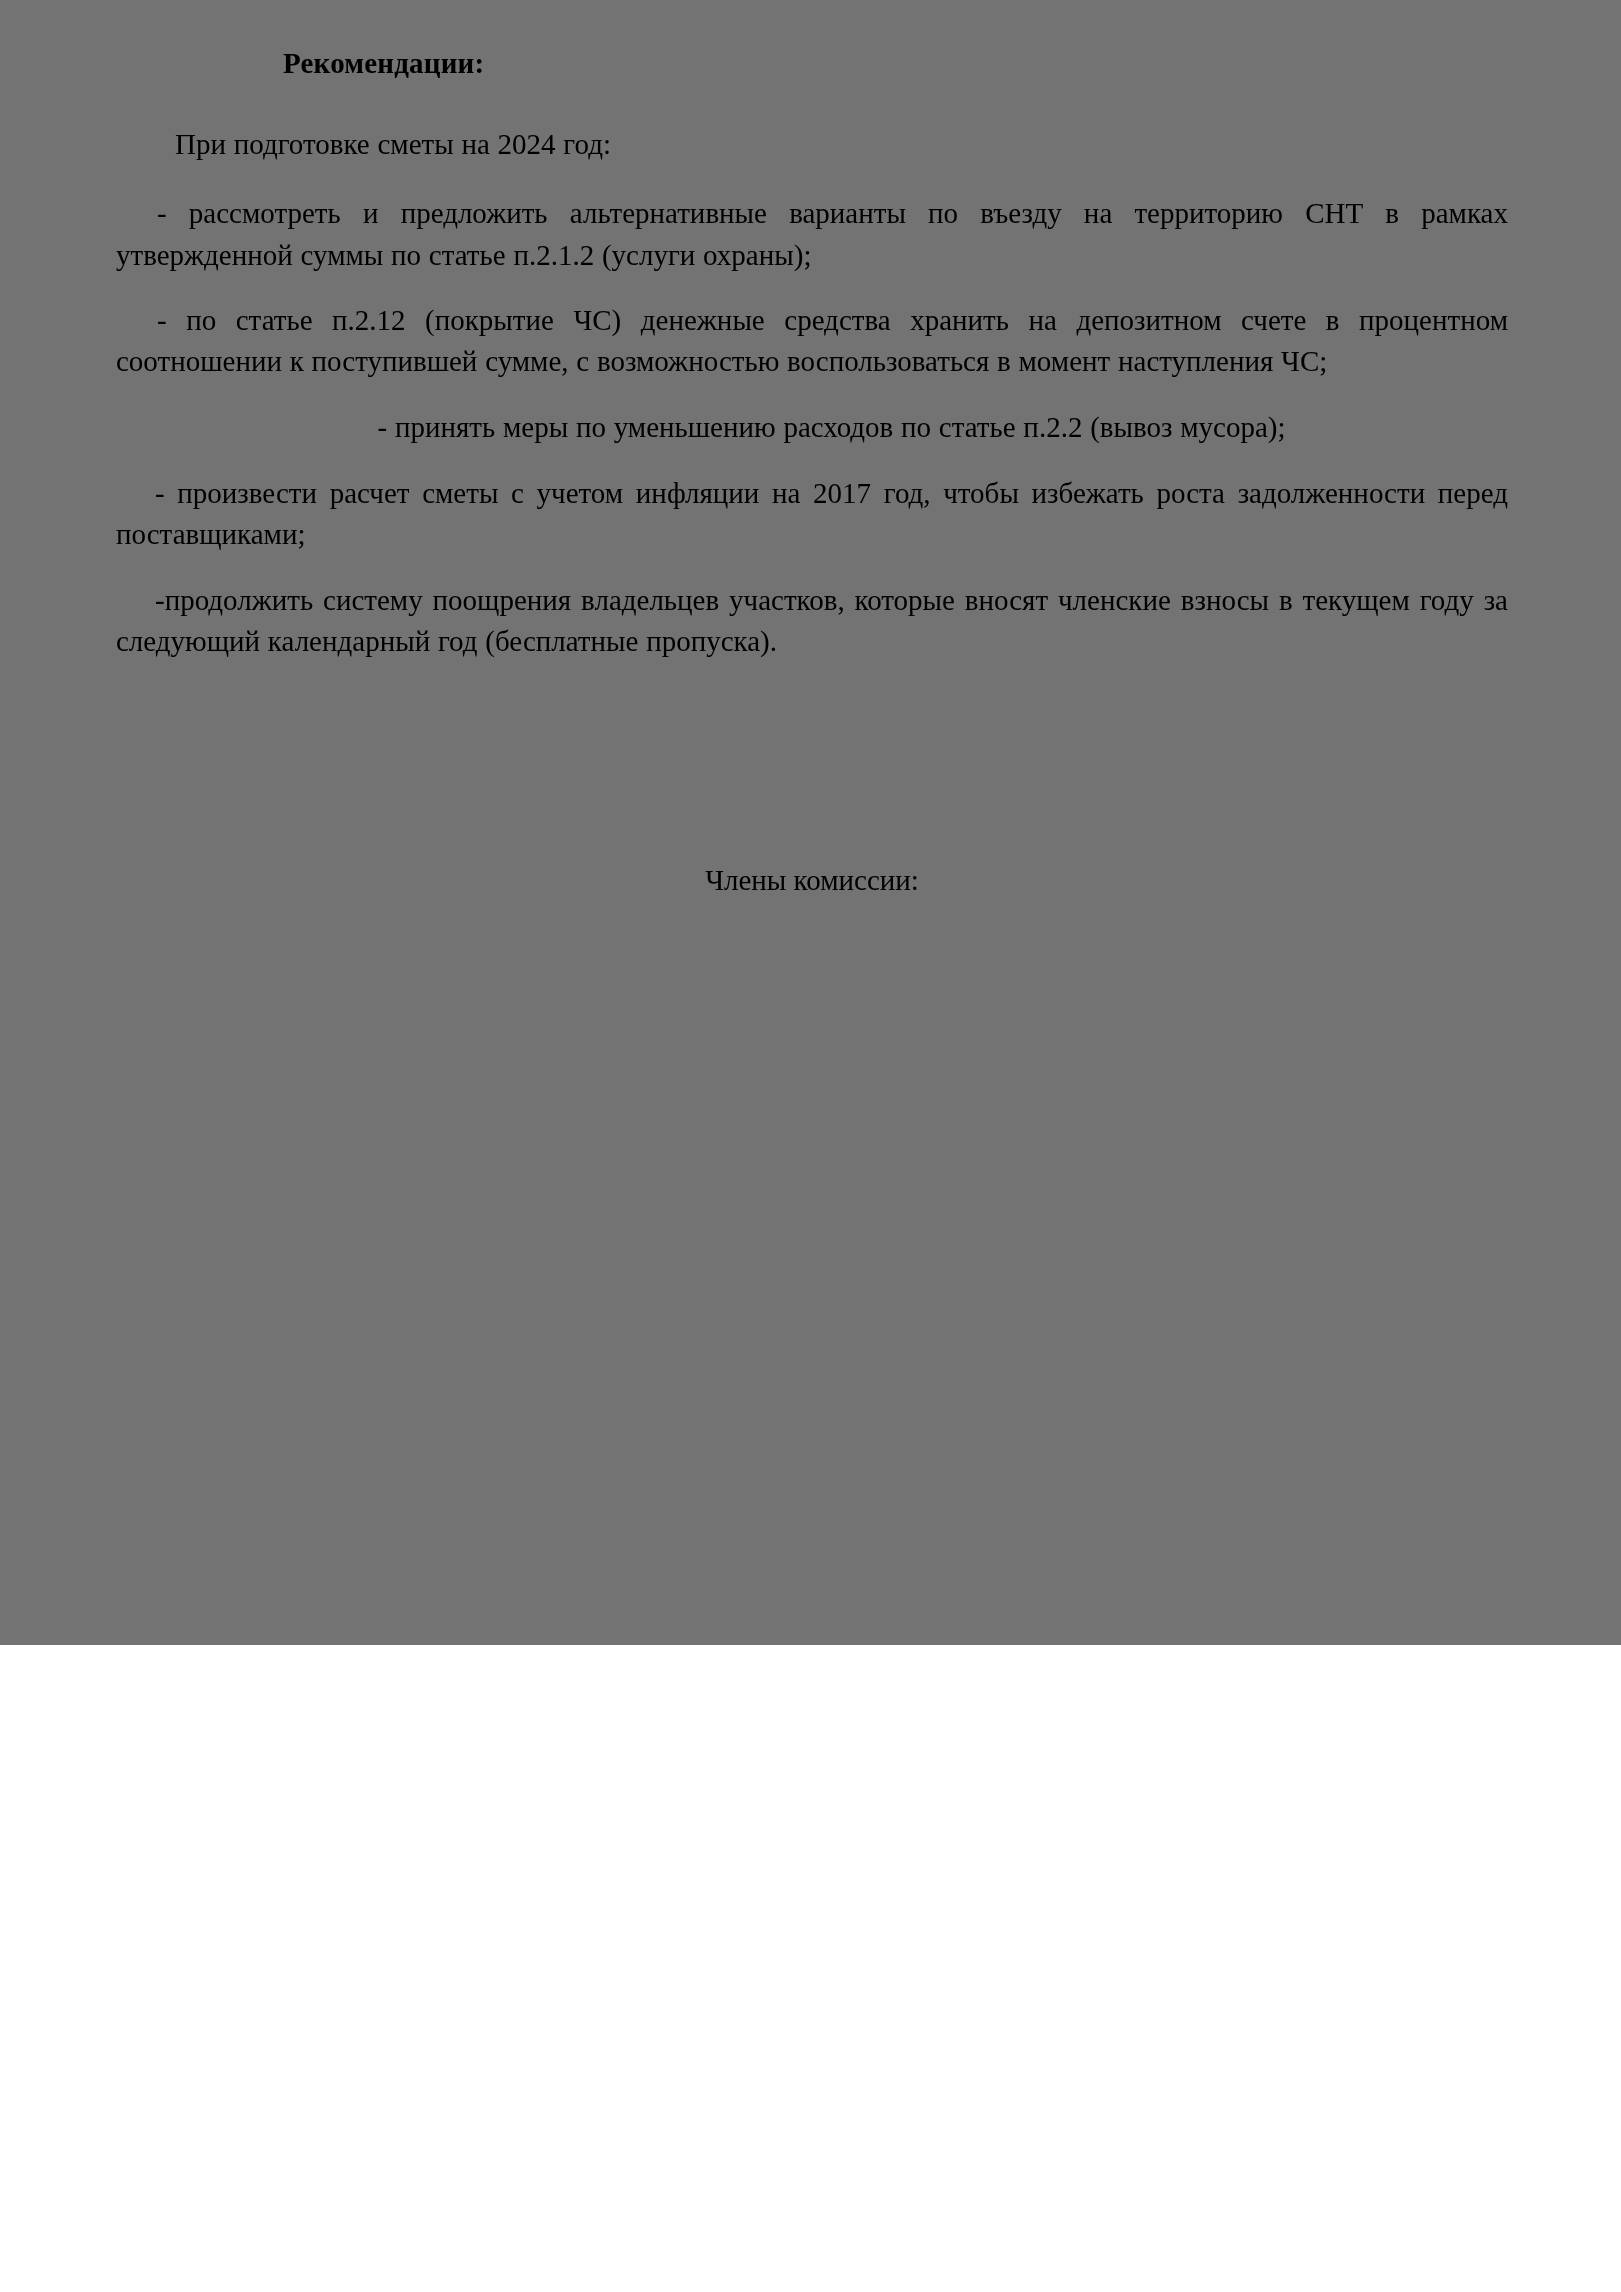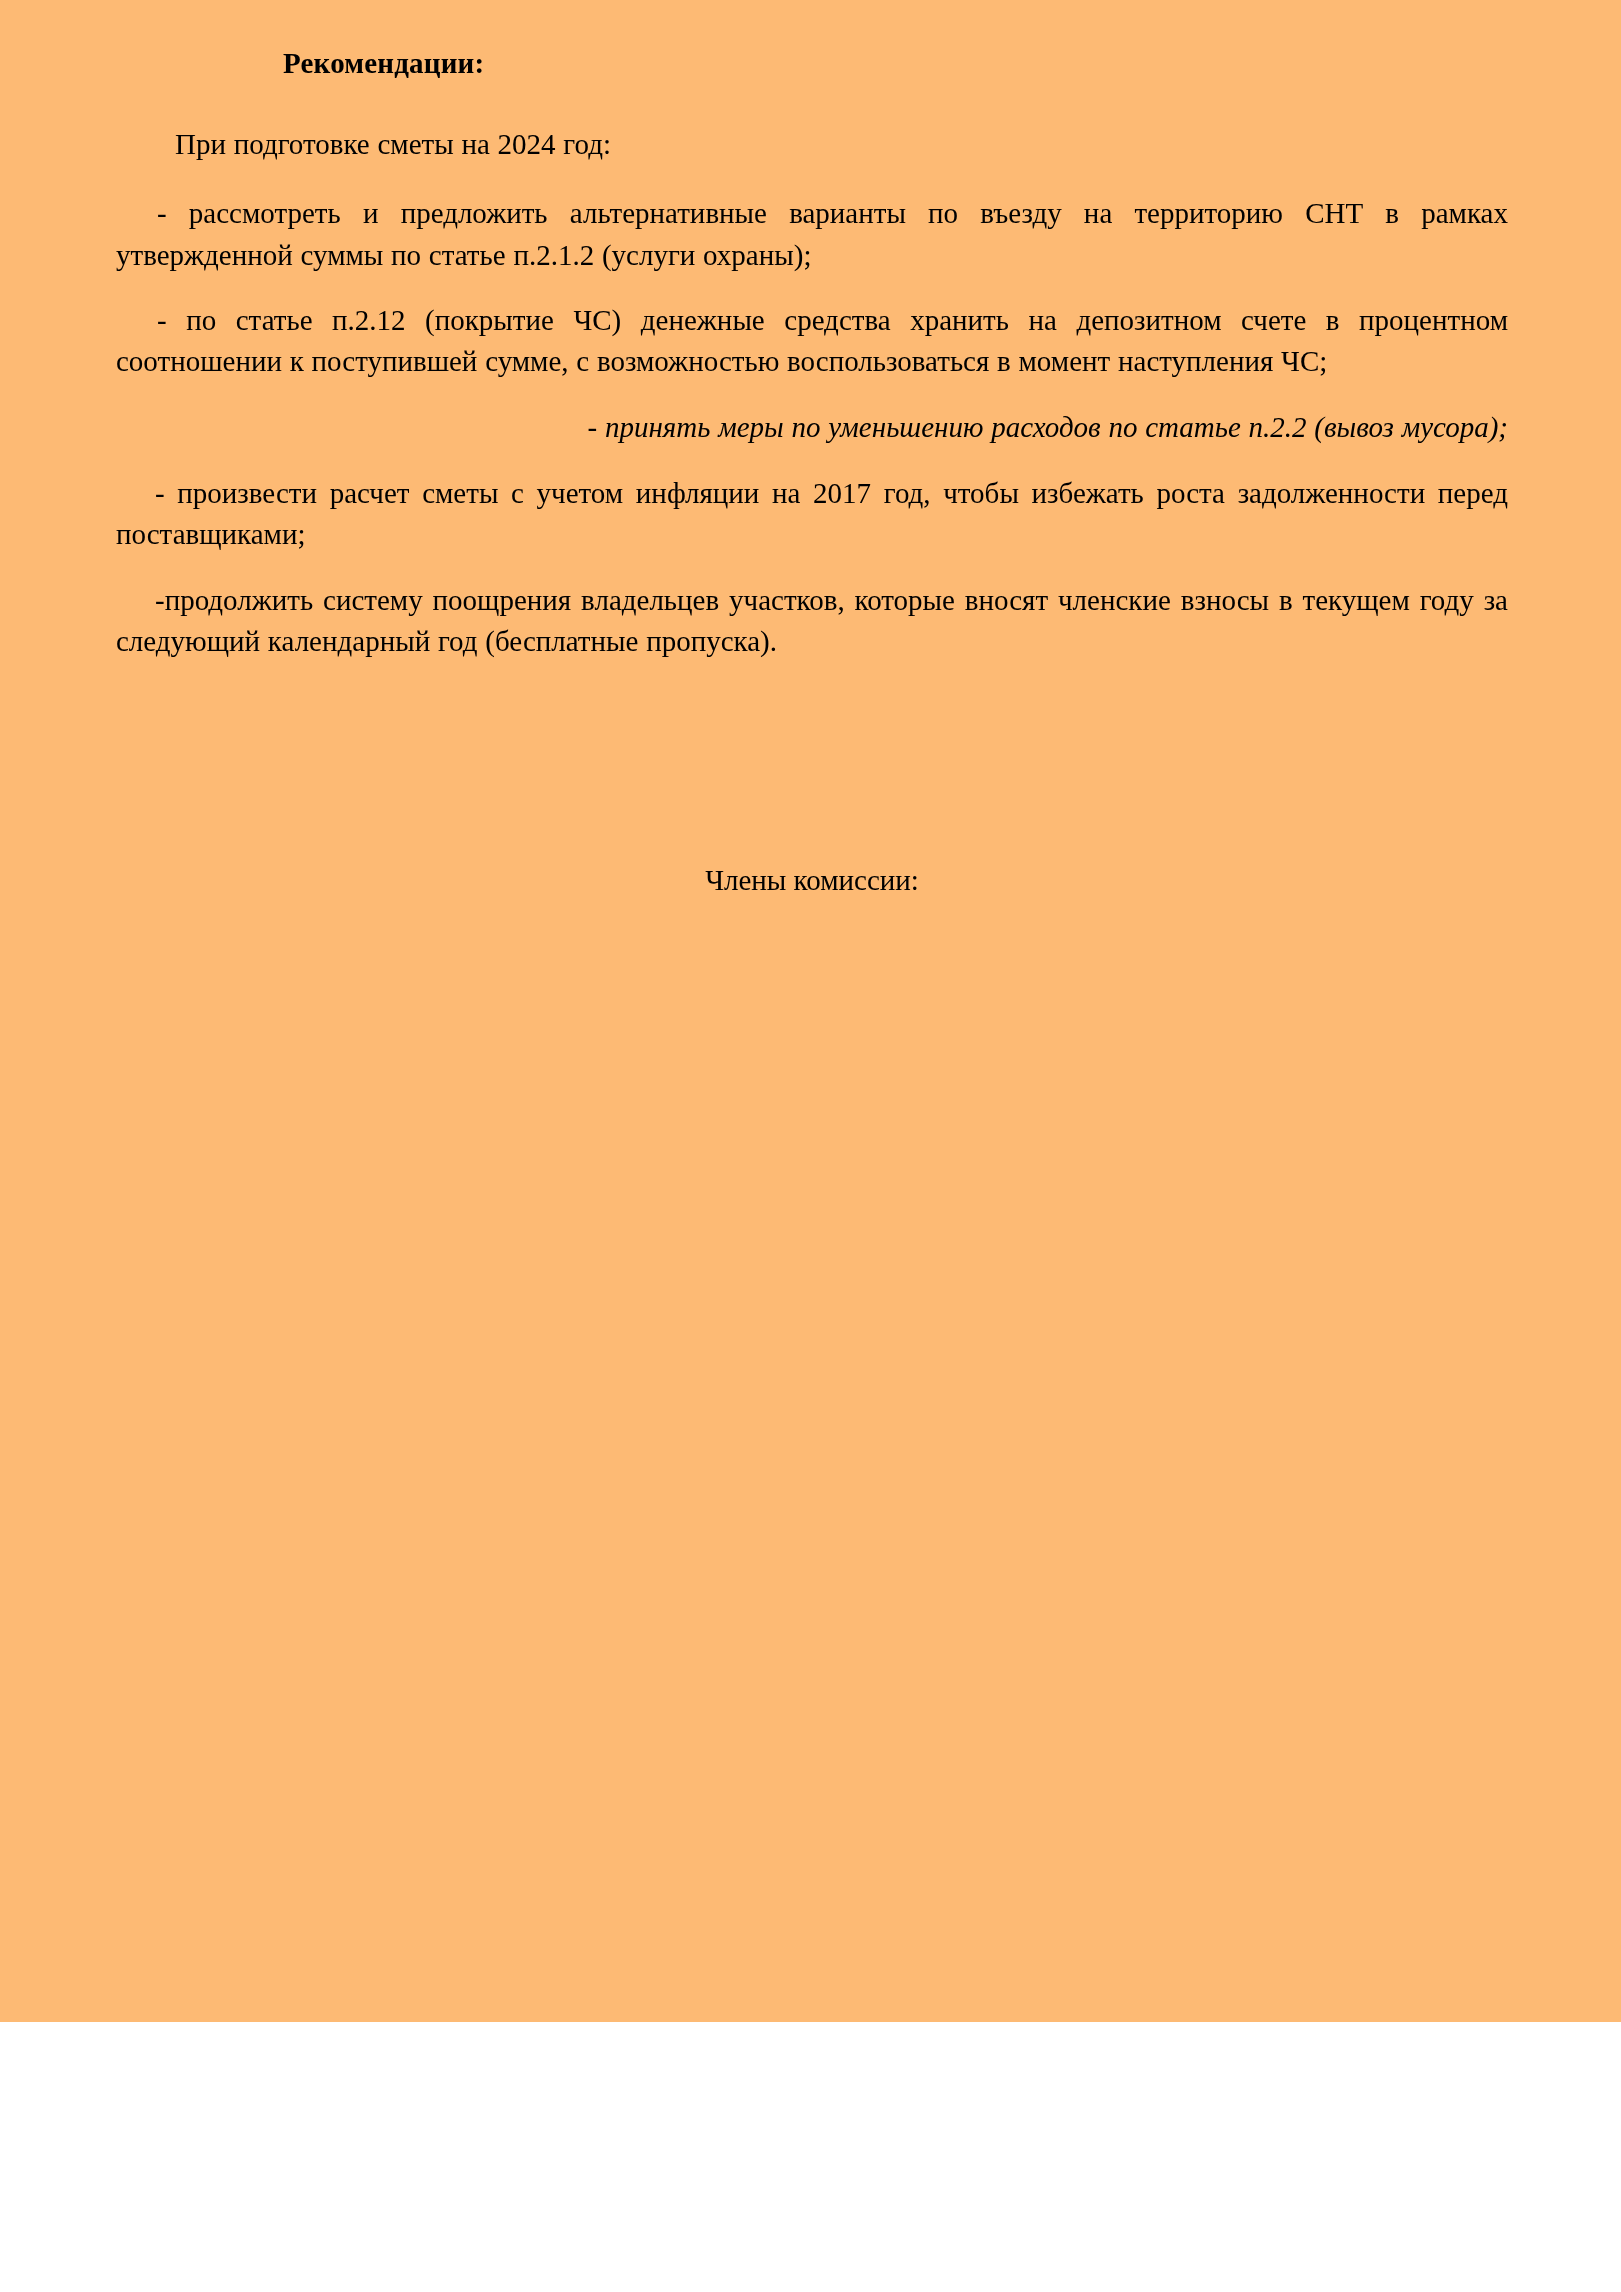--- a/index.html
+++ b/index.html
@@ -4,22 +4,22 @@
 <style>
   html, body {
     margin: 0;
     padding: 0;
     background: #ffffff;
   }
 
   .page {
     position: relative;
     width: 1621px;
-    height: 2022px;
-    background: #fdba74;
+    height: 1645px;
+    background: #737373;
     margin: 0 auto;
     overflow: hidden;
     font-family: "Liberation Serif", "DejaVu Serif", serif;
     color: #000000;
   }
 
   
   .content {
     position: absolute;
     left: 116px;
@@ -49,21 +49,21 @@
   p.para.lead {
     text-align: left;
     text-indent: 59px;
     margin-bottom: 28px;
   }
 
   p.indent-1 { text-indent: 51px; }
   p.indent-2 { text-indent: 41px; }
   p.indent-3 { text-indent: 39px; }
 
-  p.nojust { text-align: right; font-style: italic; }
+  p.nojust { text-align: center; }
 
   .spacer-block {
     height: 174px;
   }
 
   .signature {
     font-size: 29px;
     line-height: 1.42;
     margin: 0;
     text-align: center;

